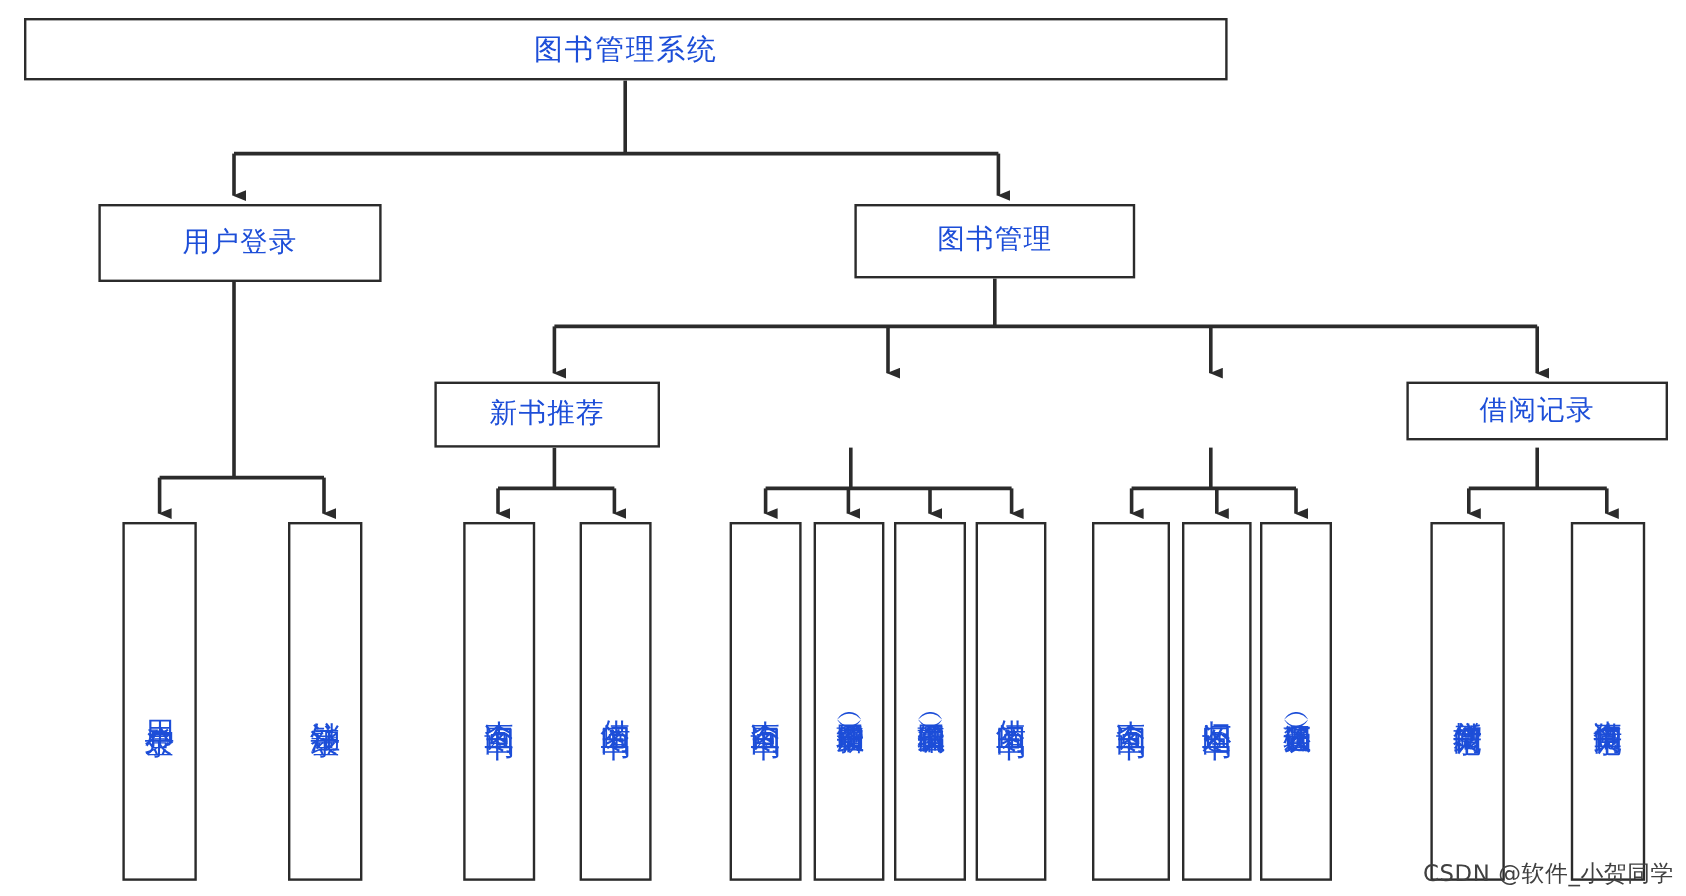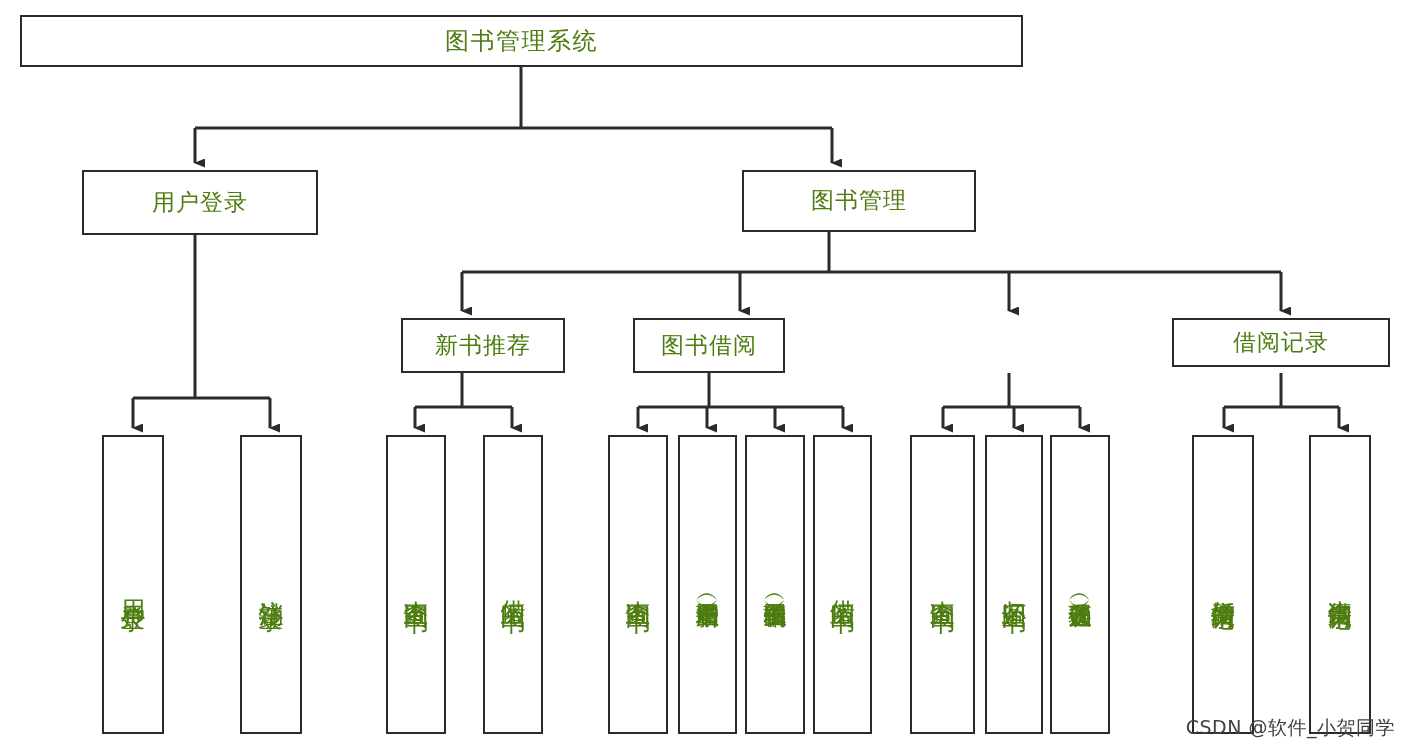--- a/index.html
+++ b/index.html
@@ -27,21 +27,21 @@
     pointer-events: none;
   }
   .node {
     position: absolute;
     box-sizing: border-box;
     background: #ffffff;
     border: 2px solid #2b2b2b;
     display: flex;
     align-items: center;
     justify-content: center;
-    color: #4d7c0f;
+    color: #1d4ed8;
     z-index: 2;
   }
   .node-label {
     display: block;
     text-align: center;
     line-height: 1.18;
     white-space: nowrap;
   }
   
   .node.horiz .node-label {
@@ -140,29 +140,26 @@
     </g>
   </svg>
 
   <div class="node root horiz" style="left:20px; top:15px; width:1003px; height:52px;">
     <span class="node-label">图书管理系统</span>
   </div>
 
   <div class="node horiz" style="left:82px; top:170px; width:236px; height:65px;">
     <span class="node-label">用户登录</span>
   </div>
-  <div class="node horiz" style="left:712px; top:170px; width:234px; height:62px;margin-left:30px;">
+  <div class="node horiz" style="left:712px; top:170px; width:234px; height:62px;">
     <span class="node-label">图书管理</span>
   </div>
 
-  <div class="node horiz" style="left:362px; top:318px; width:164px; height:55px;margin-left:39px;">
+  <div class="node horiz" style="left:362px; top:318px; width:188px; height:55px;">
     <span class="node-label">新书推荐</span>
-  </div>
-  <div class="node horiz" style="left:633px; top:318px; width:152px; height:55px;">
-    <span class="node-label">图书借阅</span>
   </div>
   <div class="node horiz" style="left:1172px; top:318px; width:218px; height:49px;">
     <span class="node-label">借阅记录</span>
   </div>
 
   <div class="node vert" style="left:102px; top:435px; width:62px; height:299px;">
     <span class="node-label">用户登录</span>
   </div>
   <div class="node vert" style="left:240px; top:435px; width:62px; height:299px;">
     <span class="node-label">注销登录</span>

